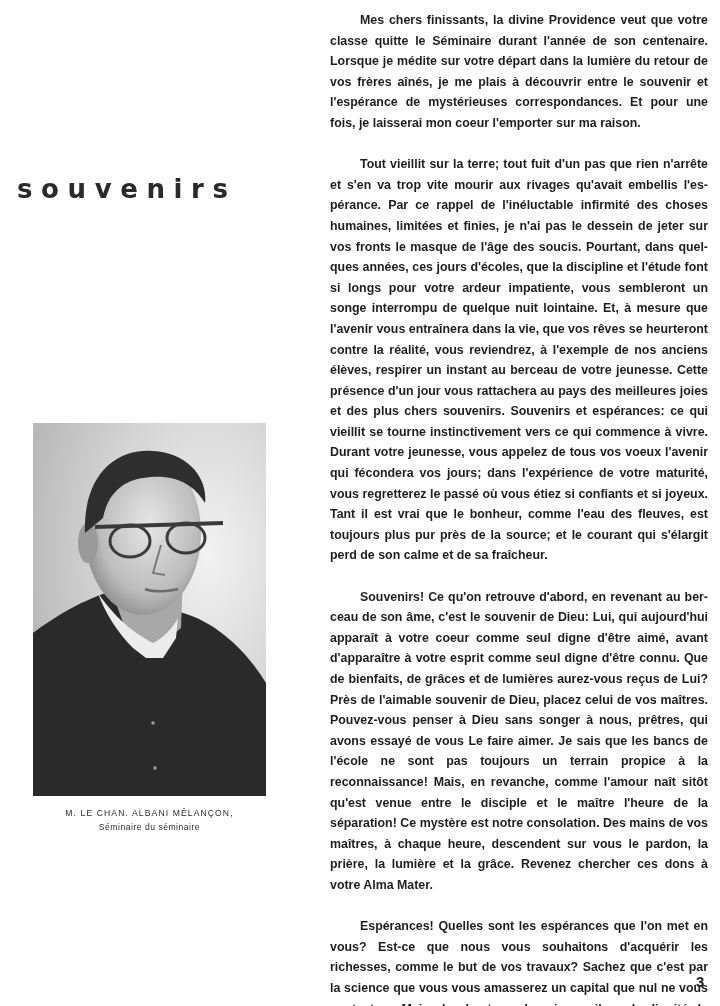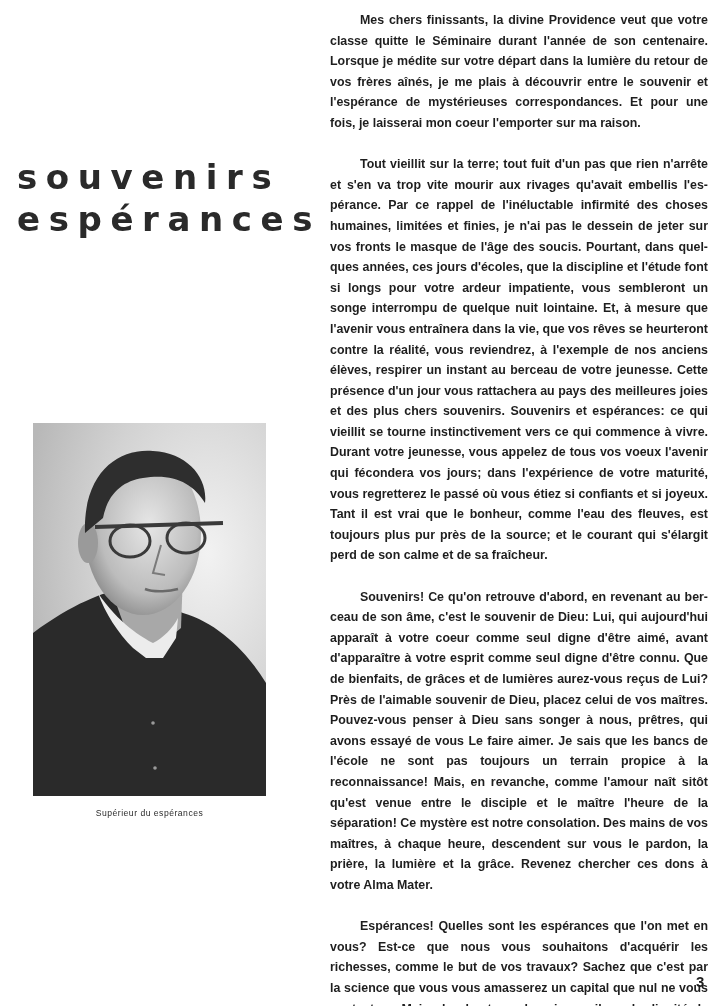--- a/index.html
+++ b/index.html
@@ -1,23 +1,23 @@
 <!DOCTYPE html>
 <html><head>
 <meta charset="utf-8">
 <style>
   html, body { margin: 0; padding: 0; }
   body {
     width: 720px; height: 1006px; background: #ffffff; position: relative; overflow: hidden;
     color: #1e1e1e;
   }
   .title {
-    position: absolute; left: 17px; top: 156px; margin: 0;
+    position: absolute; left: 17px; top: 168px; margin: 0;
     font-family: "DejaVu Sans", sans-serif; font-weight: bold;
-    font-size: 34px; line-height: 42px; letter-spacing: 8.6px; color: #2a2a2a;
+    font-size: 26px; line-height: 42px; letter-spacing: 8.6px; color: #2a2a2a;
   }
   .title span { display: block; }
   .photo {
     position: absolute; left: 33px; top: 423px; width: 233px; height: 373px;
     background: #d8d8d8; overflow: hidden;
   }
   .photo svg { display: block; width: 100%; height: 100%; }
   .caption {
     position: absolute; left: 33px; top: 806px; width: 233px; text-align: center;
     font-family: "Liberation Sans", sans-serif; color: #2a2a2a;
@@ -33,21 +33,20 @@
   .page-number {
     position: absolute; left: 696px; top: 973px; font-family: "Liberation Sans", sans-serif;
     font-weight: bold; font-size: 15px; color: #1e1e1e;
   }
 </style>
 </head>
 <body>
 
 <h1 class="title">
   <span>souvenirs</span>
-  <span>espérances</span>
 </h1>
 
 <div class="photo" aria-label="Portrait of M. le Chan. Albani Mélançon, priest in cassock and glasses">
   <svg viewBox="0 0 233 373" preserveAspectRatio="none">
     <defs>
       <radialGradient id="bg" cx="0.75" cy="0.35" r="0.8">
         <stop offset="0" stop-color="#f2f2f2"></stop>
         <stop offset="0.6" stop-color="#d2d2d2"></stop>
         <stop offset="1" stop-color="#b8b8b8"></stop>
       </radialGradient>
@@ -77,21 +76,22 @@
 
     <path d="M128 122 L120 150 L132 152" stroke="#7a7a7a" stroke-width="2" fill="none"></path>
     <path d="M112 166 C122 170 138 168 145 166" stroke="#6a6a6a" stroke-width="2.5" fill="none"></path>
 
     <circle cx="120" cy="300" r="1.8" fill="#9a9a9a"></circle>
     <circle cx="122" cy="345" r="1.8" fill="#9a9a9a"></circle>
   </svg>
 </div>
 
 <div class="caption">
-  <div class="role">Supérieur du espérances</div>
+  <div class="name">M. LE CHAN. ALBANI MÊLANÇON,</div>
+  <div class="role">Séminaire du séminaire</div>
 </div>
 
 <div class="article">
   <p>Mes chers finissants, la divine Providence veut que votre classe quitte le Séminaire durant l'année de son centenaire. Lorsque je médite sur votre départ dans la lumière du retour de vos frères aînés, je me plais à découvrir entre le souvenir et l'espérance de mystérieuses correspondances. Et pour une fois, je laisserai mon coeur l'emporter sur ma raison.</p>
   <p>Tout vieillit sur la terre; tout fuit d'un pas que rien n'arrête et s'en va trop vite mourir aux rivages qu'avait embellis l'es­pérance. Par ce rappel de l'inéluctable infirmité des choses humaines, limitées et finies, je n'ai pas le dessein de jeter sur vos fronts le masque de l'âge des soucis. Pourtant, dans quel­ques années, ces jours d'écoles, que la discipline et l'étude font si longs pour votre ardeur impatiente, vous sembleront un songe interrompu de quelque nuit lointaine. Et, à mesure que l'avenir vous entraînera dans la vie, que vos rêves se heurteront contre la réalité, vous reviendrez, à l'exemple de nos anciens élèves, respirer un instant au berceau de votre jeunesse. Cette présence d'un jour vous rattachera au pays des meilleures joies et des plus chers souvenirs. Souvenirs et espérances: ce qui vieillit se tourne instinctivement vers ce qui commence à vivre. Durant votre jeunesse, vous appelez de tous vos voeux l'avenir qui fécondera vos jours; dans l'expérience de votre maturité, vous regretterez le passé où vous étiez si confiants et si joyeux. Tant il est vrai que le bonheur, comme l'eau des fleuves, est toujours plus pur près de la source; et le courant qui s'élargit perd de son calme et de sa fraîcheur.</p>
   <p>Souvenirs! Ce qu'on retrouve d'abord, en revenant au ber­ceau de son âme, c'est le souvenir de Dieu: Lui, qui aujourd'hui apparaît à votre coeur comme seul digne d'être aimé, avant d'apparaître à votre esprit comme seul digne d'être connu. Que de bienfaits, de grâces et de lumières aurez-vous reçus de Lui? Près de l'aimable souvenir de Dieu, placez celui de vos maîtres. Pouvez-vous penser à Dieu sans songer à nous, prêtres, qui avons essayé de vous Le faire aimer. Je sais que les bancs de l'école ne sont pas toujours un terrain propice à la reconnaissan­ce! Mais, en revanche, comme l'amour naît sitôt qu'est venue entre le disciple et le maître l'heure de la séparation! Ce mys­tère est notre consolation. Des mains de vos maîtres, à chaque heure, descendent sur vous le pardon, la prière, la lumière et la grâce. Revenez chercher ces dons à votre Alma Mater.</p>
   <p>Espérances! Quelles sont les espérances que l'on met en vous? Est-ce que nous vous souhaitons d'acquérir les richesses, comme le but de vos travaux? Sachez que c'est par la science que vous vous amasserez un capital que nul ne vous contestera. Mais plus haut que la science, il y a la dignité de l'âme ou la vertu. Nous voudrions que vous soyez des hommes d'honneur, de devoir, de caractère, de conviction et de foi. Ces diplômes l'emportent sur ceux des universités. Vous serez cette génération d'hommes généreux, chrétiens et apôtres, qui relèvera celle qui combat aujourd'hui le bon combat. Votre maturité comblera les espoirs de votre jeunesse.</p>
 
 </div>
 

